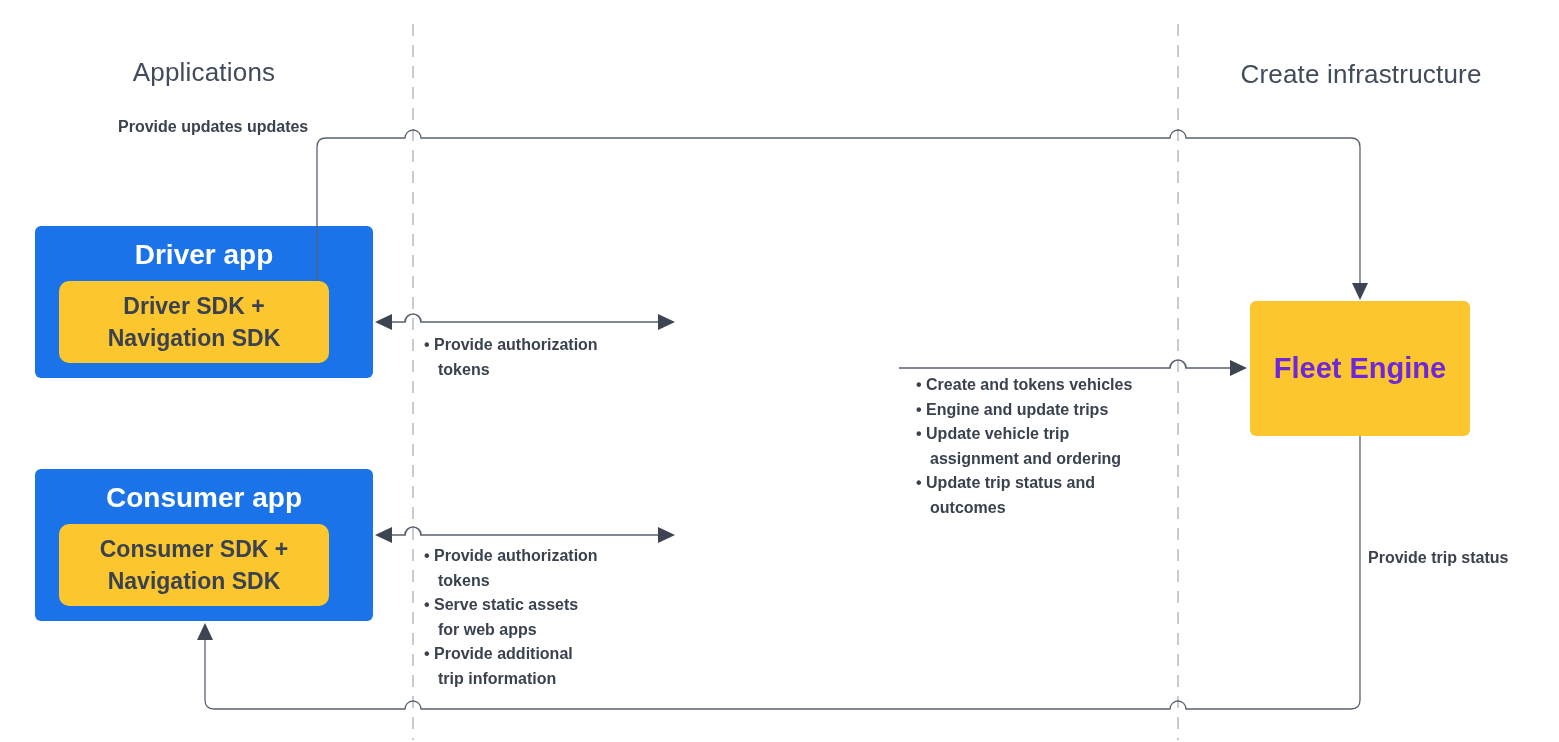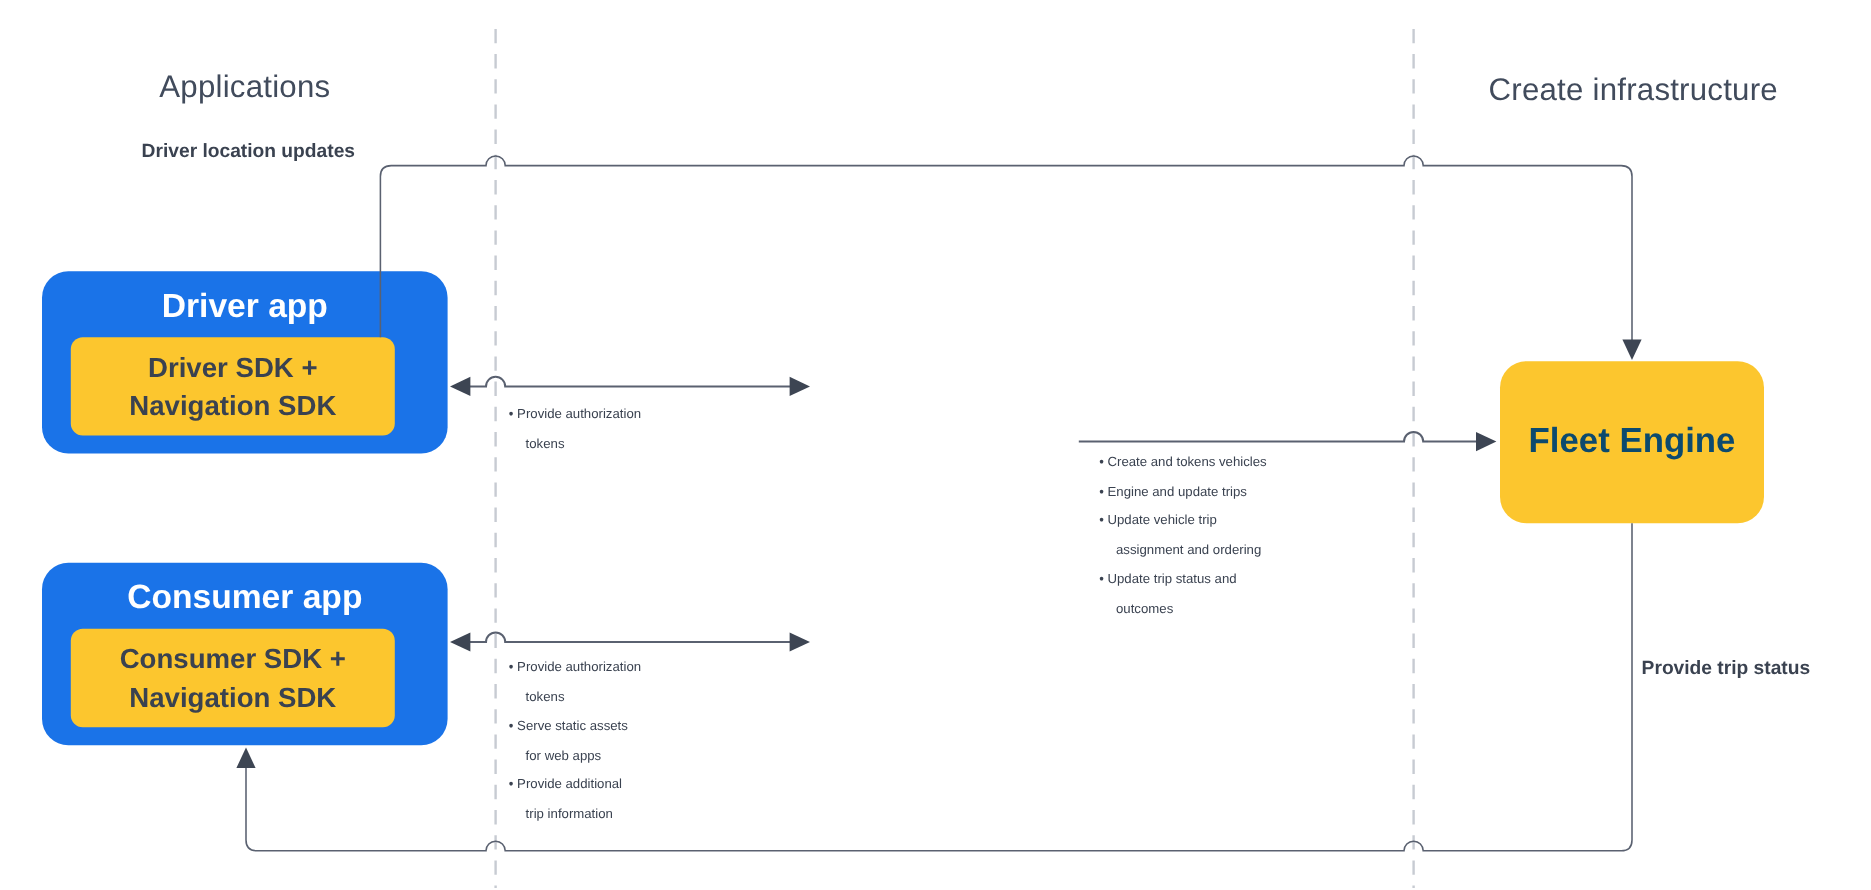--- a/index.html
+++ b/index.html
@@ -10,32 +10,32 @@
     --dash:#c7cbd2;
     --dark:#3a4250;
     --header:#414b5c;
   }
   *{box-sizing:border-box;margin:0;padding:0;}
   body{background:#ffffff;font-family:"Liberation Sans",sans-serif;}
   .canvas{position:relative;width:1559px;height:742px;background:#ffffff;overflow:hidden;margin-top:24px;}
 
   .col-header{position:absolute;transform:translateX(-50%);font-size:26px;font-weight:400;color:var(--header);white-space:nowrap;letter-spacing:.2px;}
 
-  .node{position:absolute;border-radius:22px;}
+  .node{position:absolute;border-radius:6px;}
   .blue-node{background:var(--blue);}
   .yellow-node{background:var(--yellow);}
   .node-title{color:#ffffff;font-weight:700;font-size:28px;text-align:center;padding-top:13px;white-space:nowrap;}
   .sdk-node{position:absolute;left:24px;top:55px;width:270px;height:82px;border-radius:10px;background:var(--yellow);display:flex;align-items:center;justify-content:center;}
   .sdk-label{font-size:23px;font-weight:700;color:var(--dark);text-align:center;line-height:1.4;white-space:pre-line;}
   .fleet{display:flex;align-items:center;justify-content:center;}
-  .fleet-label{font-size:29px;font-weight:700;color:#0c4a6e;white-space:nowrap;}
+  .fleet-label{font-size:29px;font-weight:700;color:#6d28d9;white-space:nowrap;}
 
   .edge-label{position:absolute;font-size:16px;font-weight:700;color:var(--dark);white-space:nowrap;}
 
-  .bullets{position:absolute;list-style:none;font-size:11px;font-weight:400;color:var(--dark);line-height:24.5px;}
+  .bullets{position:absolute;list-style:none;font-size:16px;font-weight:700;color:var(--dark);line-height:24.5px;}
   .bullets li{padding-left:14px;text-indent:-14px;}
 
   svg.wires{position:absolute;left:0;top:0;width:1559px;height:742px;pointer-events:none;}
   .dash{stroke:var(--dash);stroke-width:2;stroke-dasharray:12 9;fill:none;}
   .conn{stroke:var(--line);stroke-width:1.3;fill:none;}
   .conn.thick{stroke-width:1.7;}
   .ah{fill:var(--arrow);stroke:none;}
 </style>
 </head>
 <body>
@@ -59,21 +59,21 @@
       <div class="sdk-label">Consumer SDK +
 Navigation SDK</div>
     </div>
   </div>
 
 
   <div class="node yellow-node fleet" style="left:1250px;top:277px;width:220px;height:135px;">
     <div class="fleet-label">Fleet Engine</div>
   </div>
 
-  <div class="edge-label" style="left:118px;top:94px;">Driver location updates</div>
+  <div class="edge-label" style="left:118px;top:94px;">Provide updates updates</div>
   <div class="edge-label" style="left:1368px;top:525px;">Provide trip status</div>
 
   <ul class="bullets" style="left:424px;top:309px;width:235px;">
       <li>• Provide authorization<br>tokens</li>
     </ul>
   <ul class="bullets" style="left:916px;top:349px;width:265px;">
       <li>• Create and tokens vehicles</li>
       <li>• Engine and update trips</li>
       <li>• Update vehicle trip<br>assignment and ordering</li>
       <li>• Update trip status and<br>outcomes</li>

